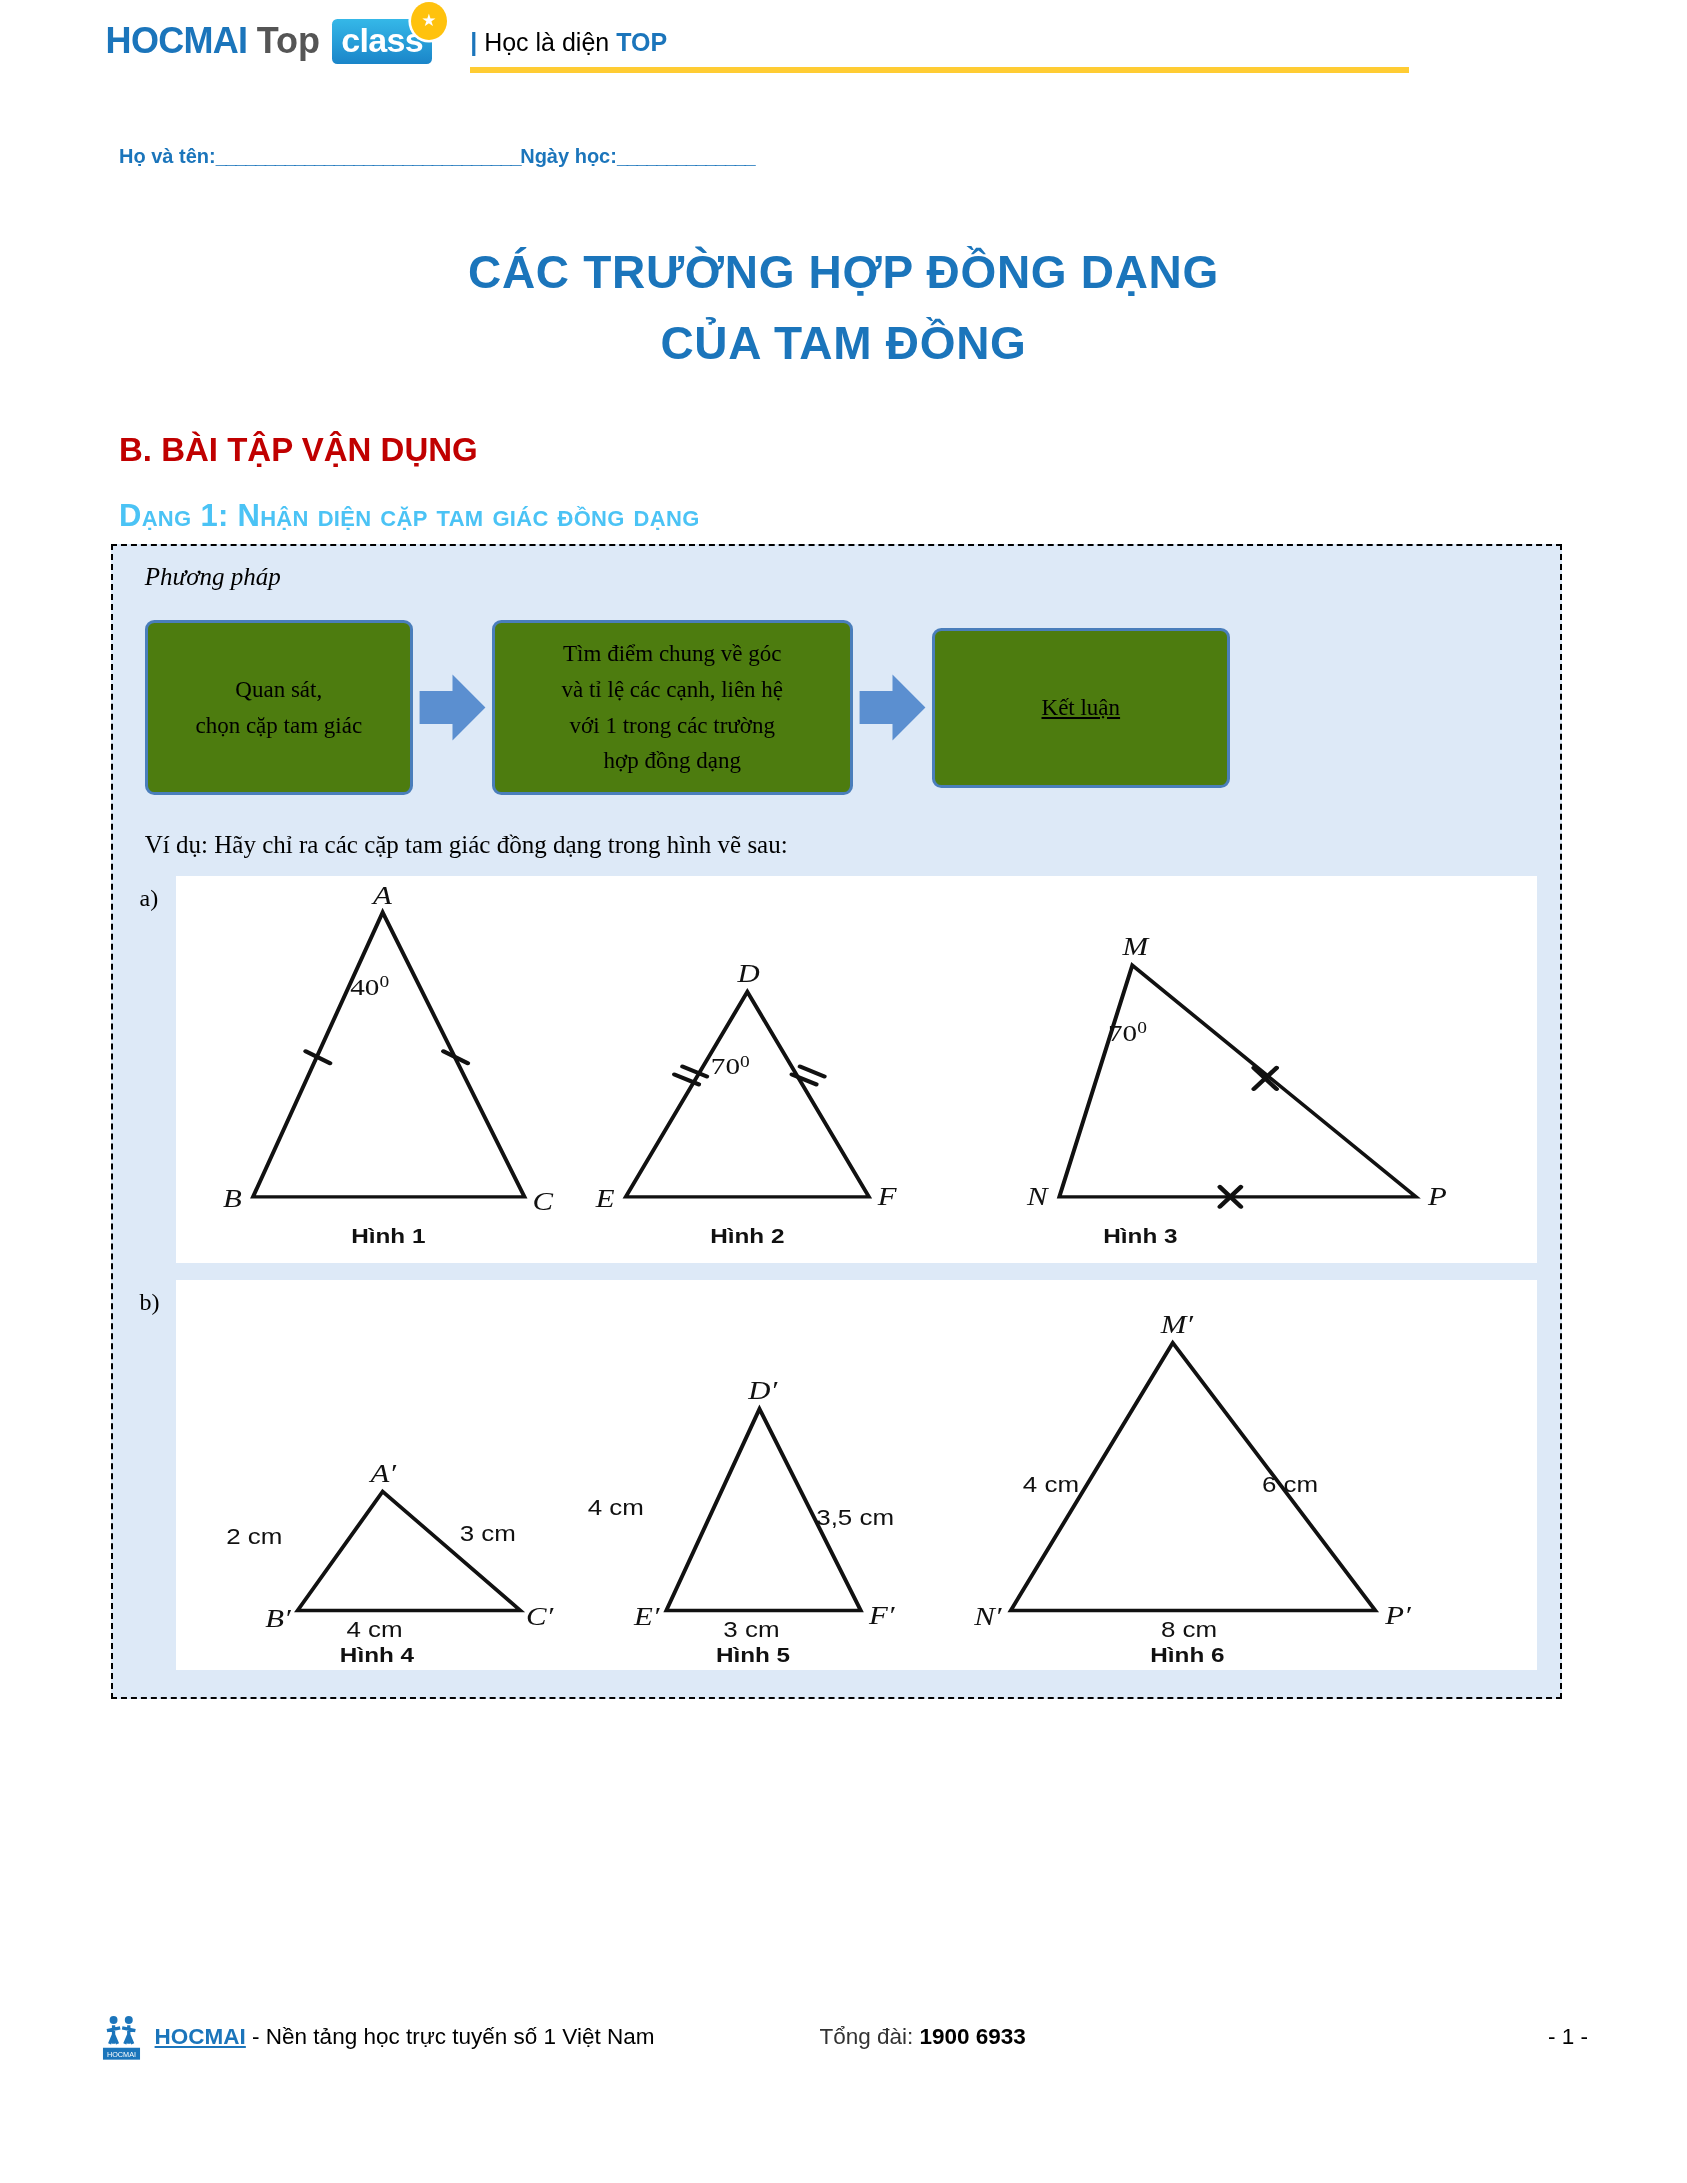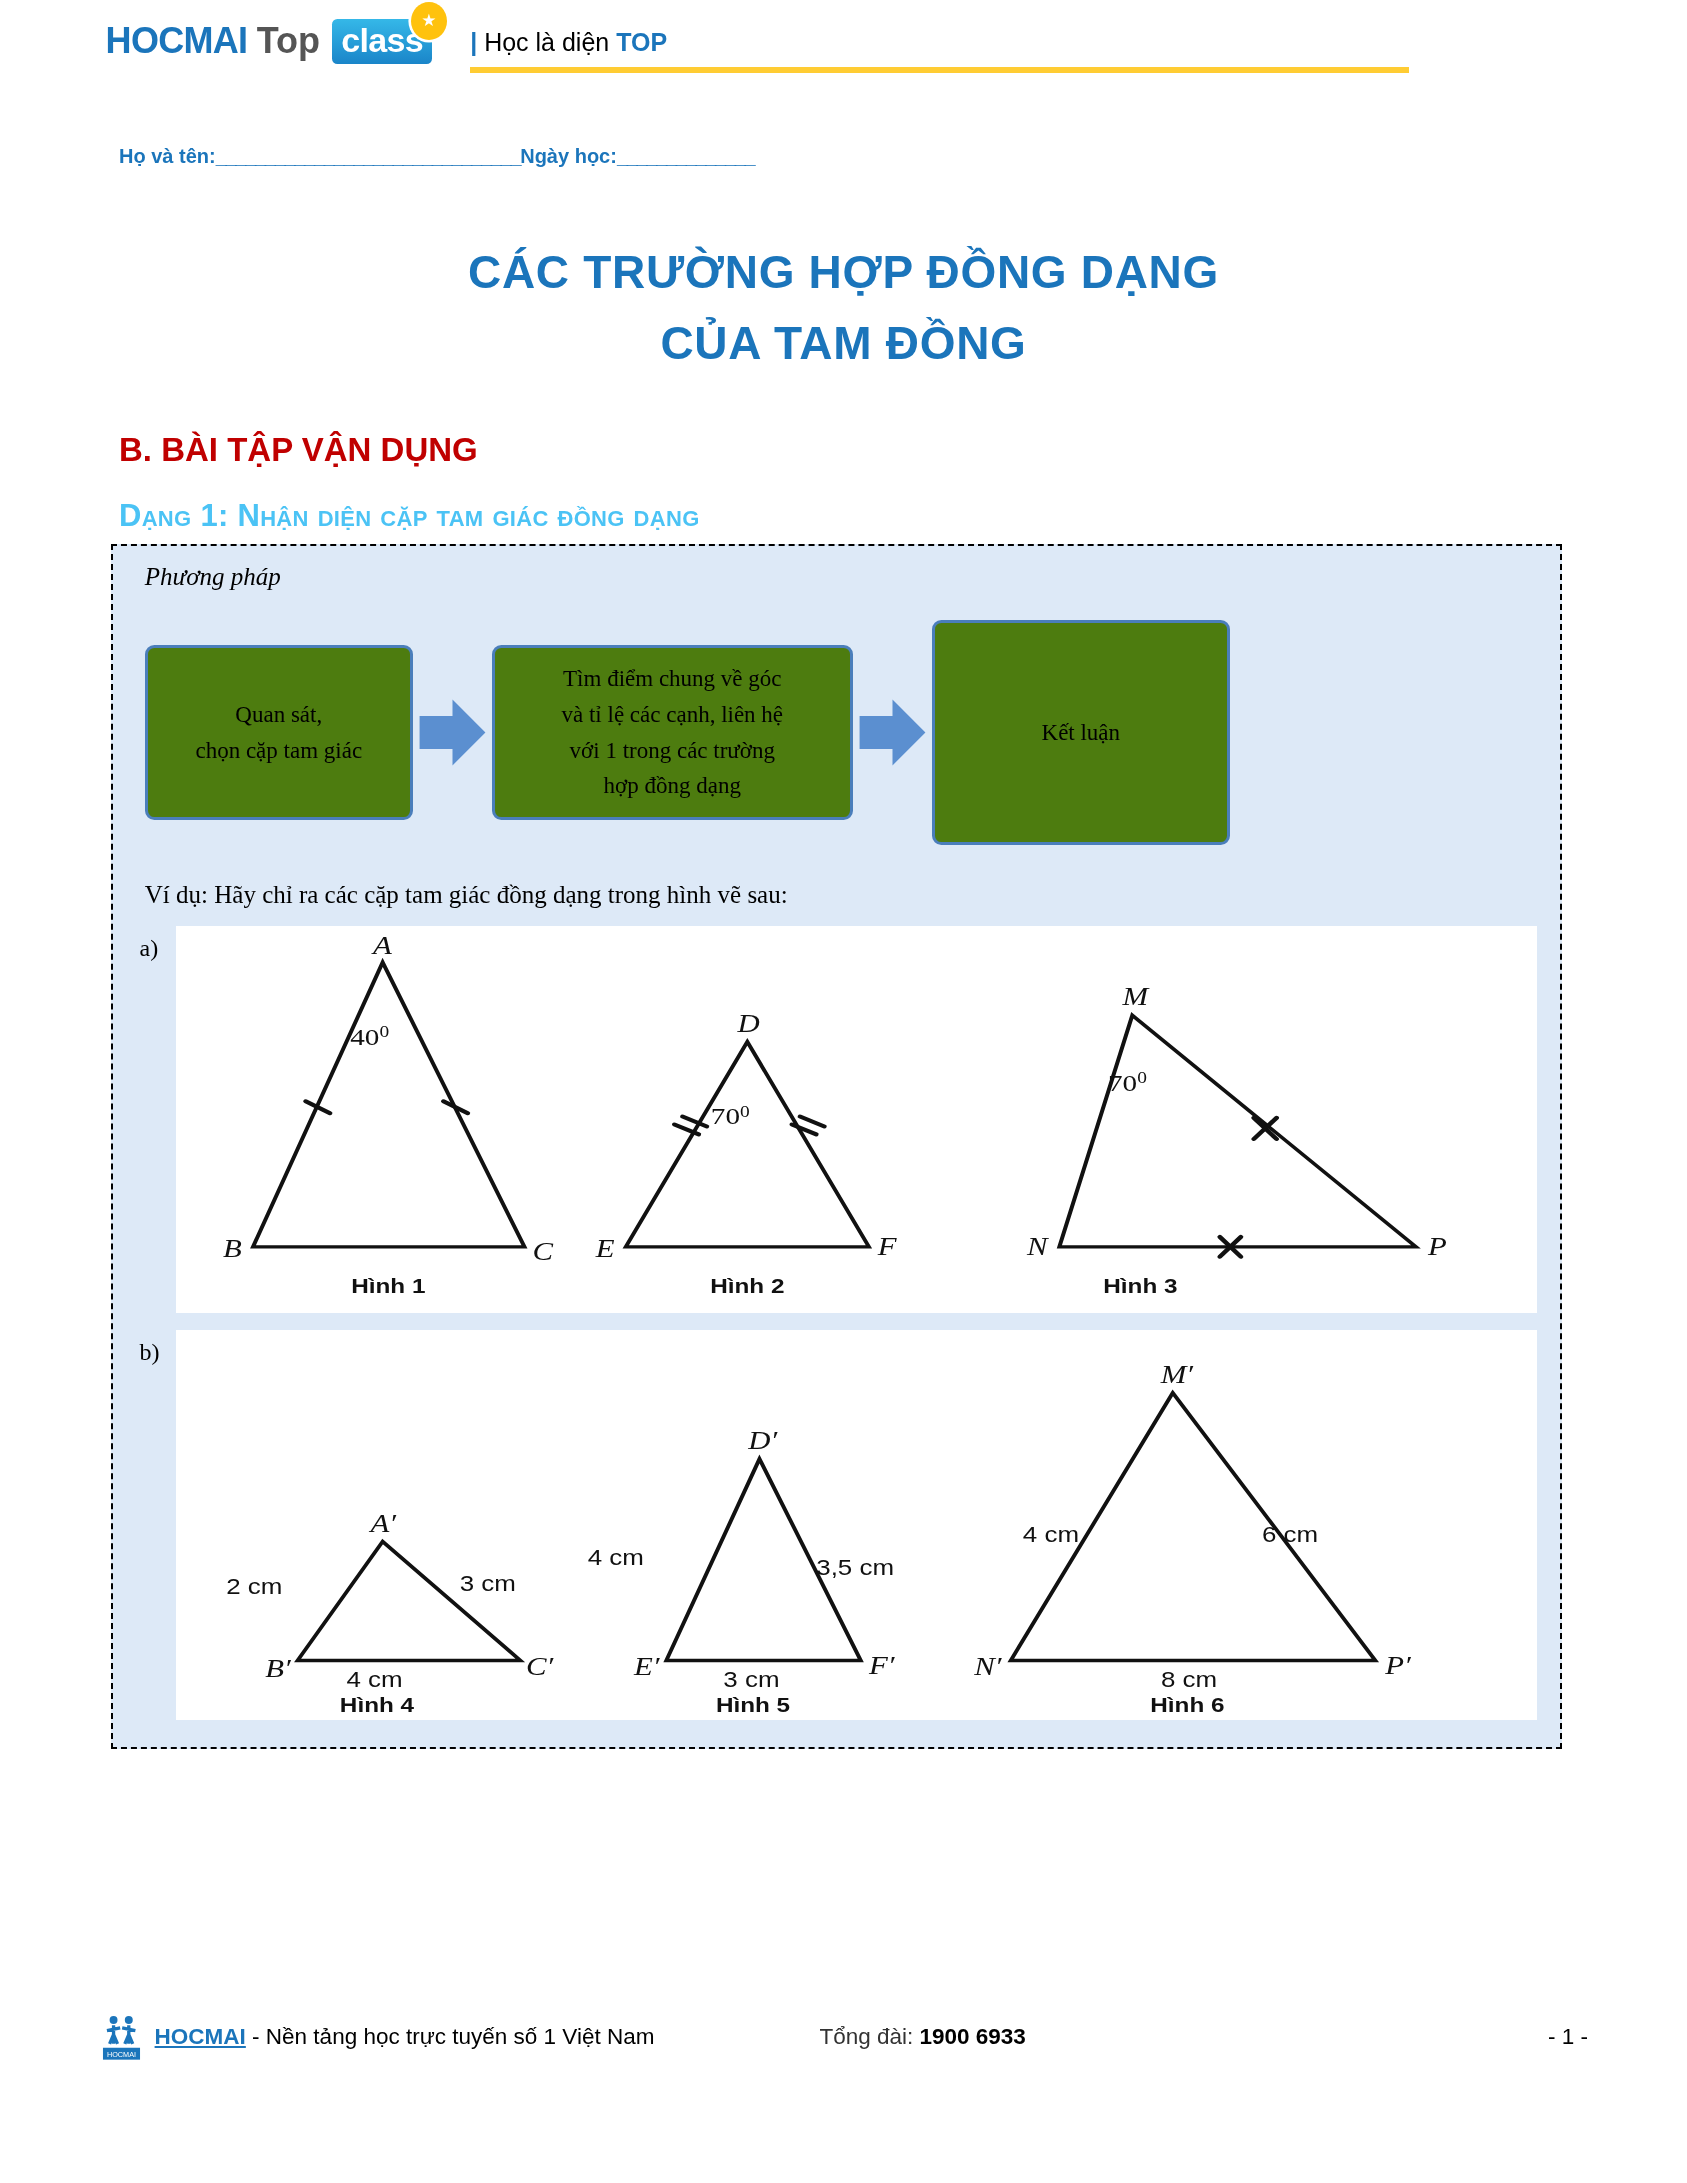--- a/index.html
+++ b/index.html
@@ -81,21 +81,21 @@
   
   .flow { display:flex; align-items:center; justify-content:flex-start; gap:0; padding-left:9.3px; }
   .flow-box {
     border:3.3px solid #4a7ebb; border-radius:9.3px; background:#4d7c0f;
     display:flex; align-items:center; justify-content:center; text-align:center;
     font-family:"Liberation Serif", serif; font-size:23px; line-height:1.55; color:#000;
     padding:10.6px 12px;
   }
   .flow-box.b1 { width:268px; height:175px; }
   .flow-box.b2 { width:361px; height:175px; }
-  .flow-box.b3 { width:298px; height:225px; }
+  .flow-box.b3 { width:298px; height:160px;text-decoration:underline; }
   .arrow { width:79px; display:flex; align-items:center; justify-content:center; }
   .arrow svg { display:block; }
 
   .vidu {
     font-family:"Liberation Serif", serif; font-size:25px; color:#000;
     margin-top:36px; padding-left:9.3px;
   }
   .vidu b { font-weight:normal; }
 
   

